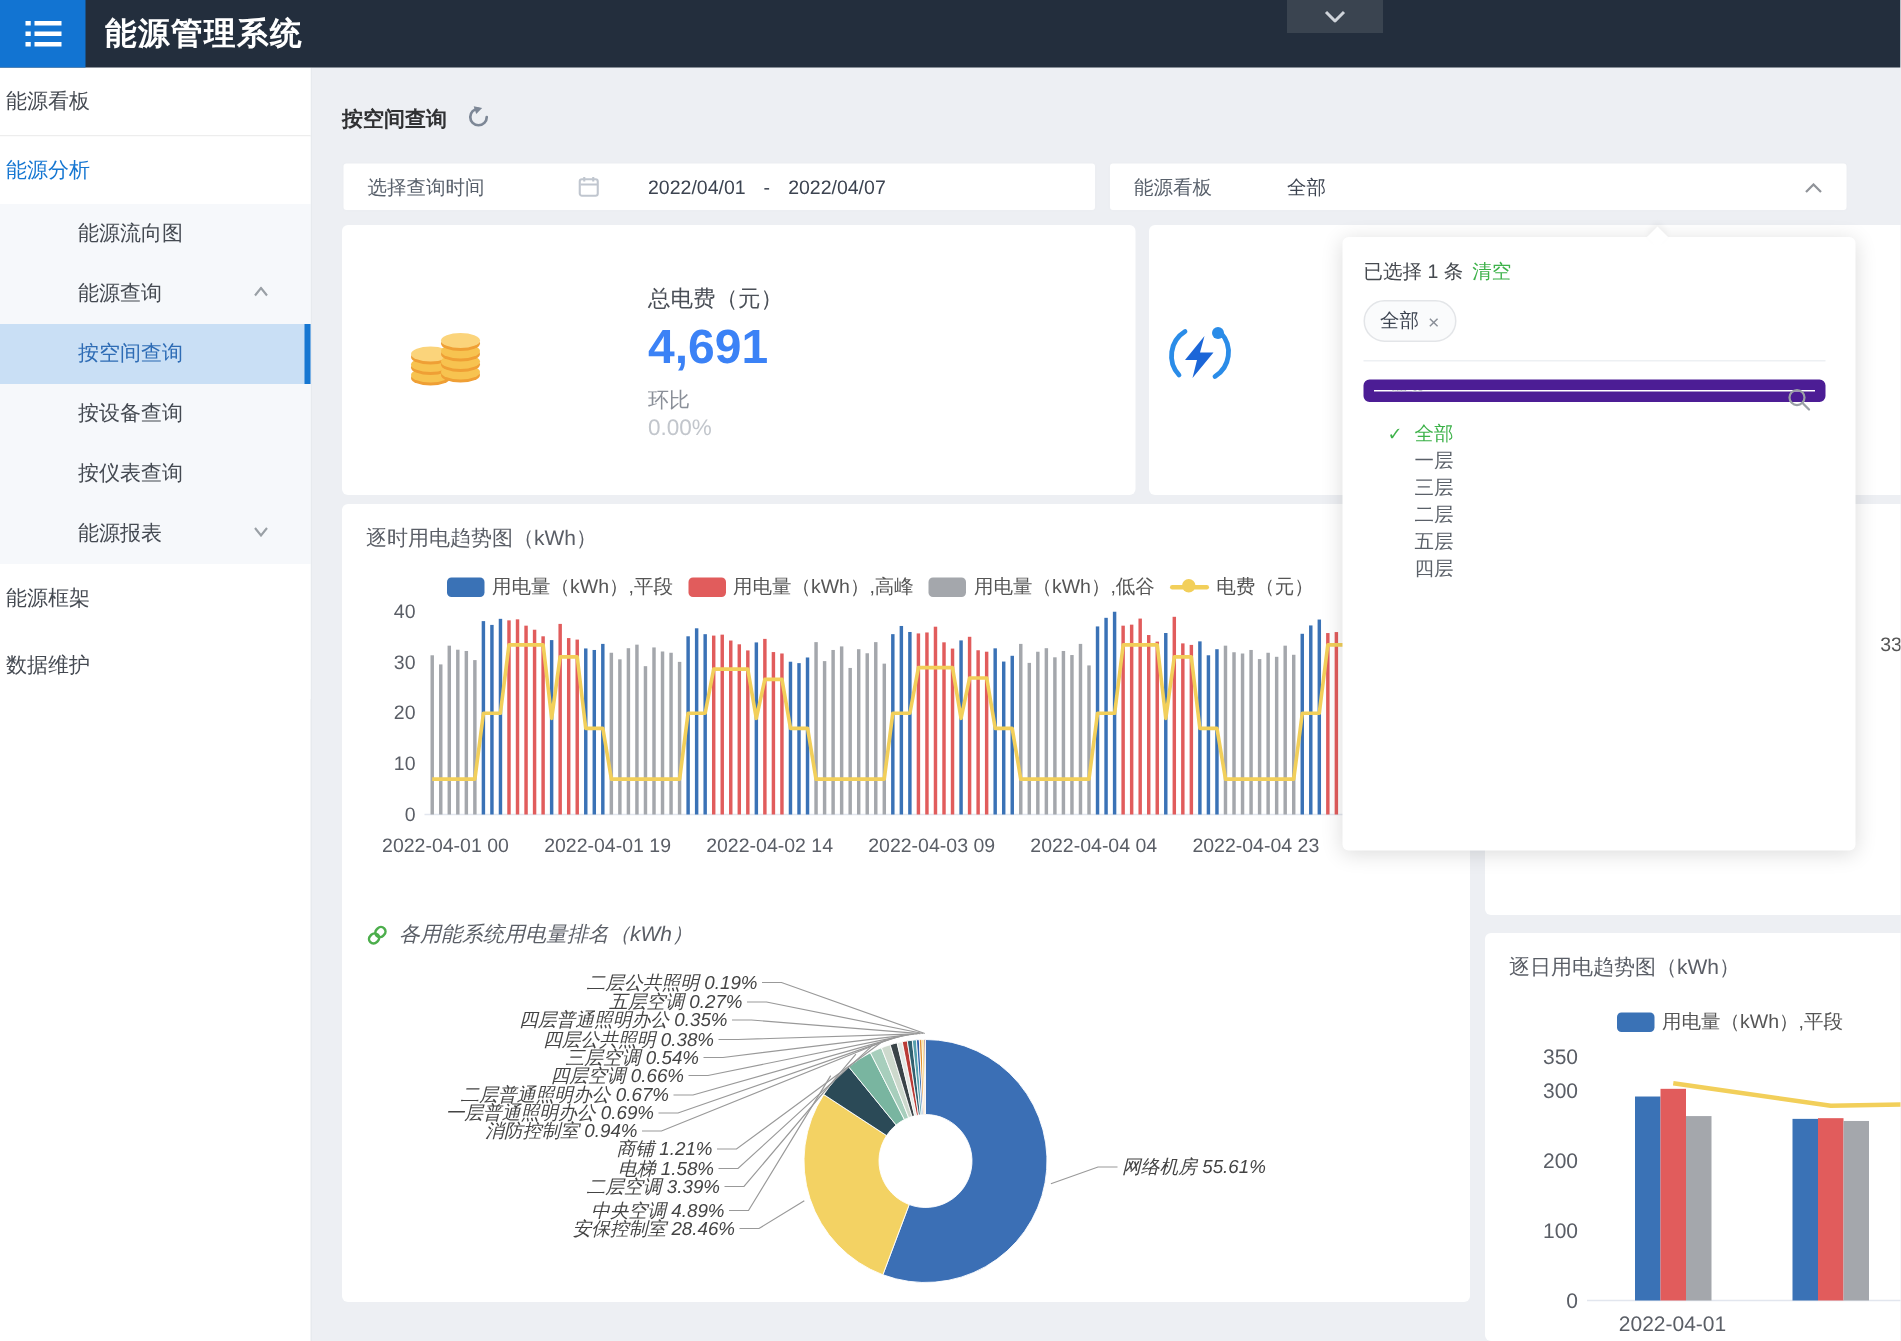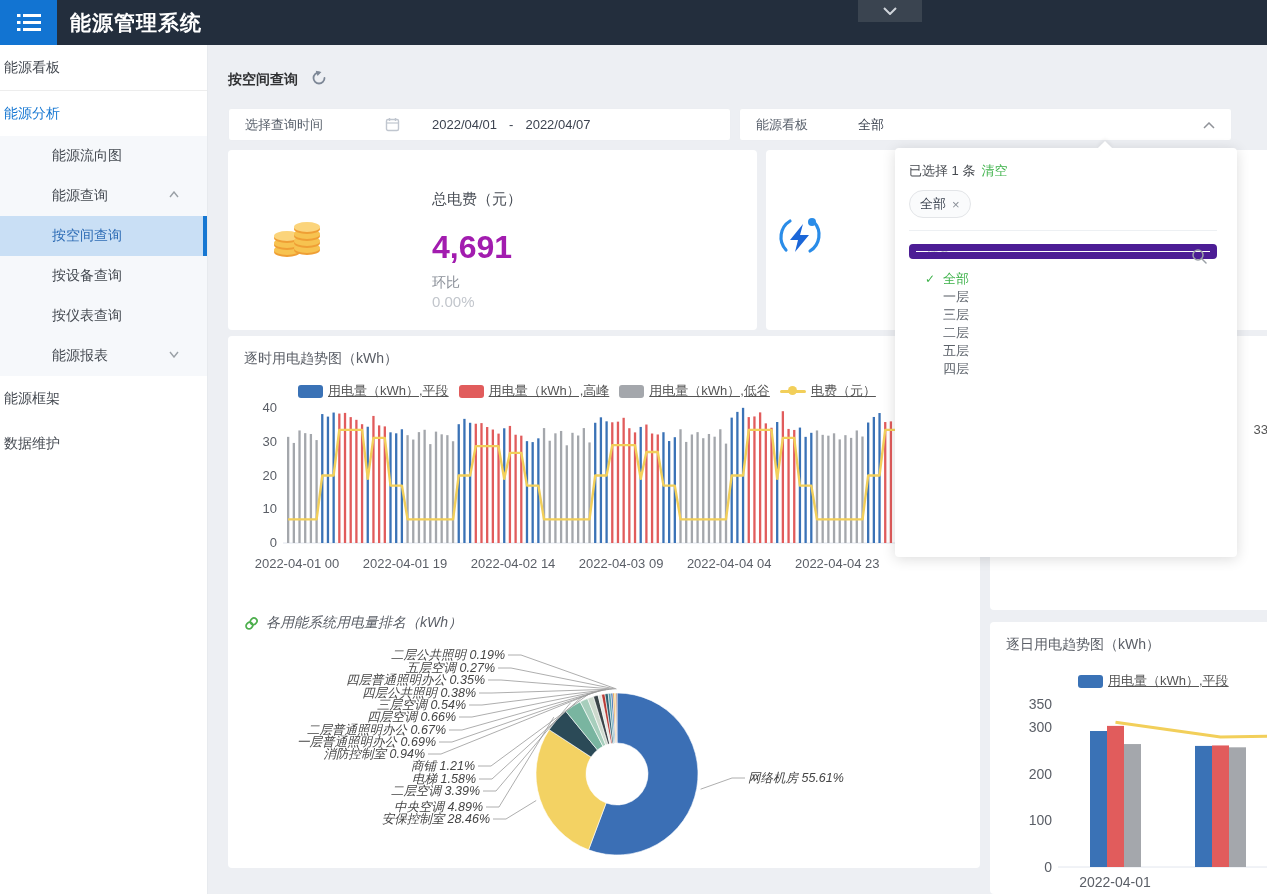--- a/index.html
+++ b/index.html
@@ -39,33 +39,33 @@
   
   .card { background:#fff; border-radius:4px; }
   #stat-card-1 { left:228px; top:150px; width:529px; height:180px;padding-left:16px; }
   #stat-card-2 { left:766px; top:150px; width:529px; height:180px; }
   #hourly-card { left:228px; top:336px; width:752px; height:274px; }
   #row2-right-card { left:990px; top:336px; width:310px; height:274px; }
   #pie-card { left:228px; top:600px; width:752px; height:268px;font-style:italic; }
   #daily-card { left:990px; top:622px; width:420px; height:272px; }
 
   .stat-title { font-size:15px; color:#4a4f57; }
-  .stat-value { font-size:32px; font-weight:bold; color:#a21caf; margin-top:20px; }
+  .stat-value { font-size:32px; font-weight:bold; color:#3b82f6; margin-top:4px; }
   .stat-sub-label { font-size:14px; color:#8a8f98; margin-top:8px; }
   .stat-sub-value { font-size:15px; color:#c2c6cc; margin-top:1px; }
 
   .chart-title { position:absolute; left:16px; top:14px; font-size:14px; color:#5a5e66; }
-  .legend-row { position:absolute; display:flex; align-items:center; gap:10px; font-size:13px; color:#555;text-decoration:underline; }
+  .legend-row { position:absolute; display:flex; align-items:center; gap:10px; font-size:13px; color:#555; }
   .legend-item { display:flex; align-items:center; gap:5px; white-space:nowrap; }
   .legend-swatch { width:25px; height:13px; border-radius:3px; display:inline-block; }
   .legend-line { position:relative; width:26px; height:3px; border-radius:2px; display:inline-block; }
   .legend-line i { position:absolute; left:8px; top:-3.5px; width:9px; height:9px; border-radius:50%; background:inherit; }
 
   
-  #floor-dropdown { left:895px; top:148px; width:342px; height:409px; background:#fff; border-radius:4px; box-shadow:0 2px 14px rgba(0,0,0,.14); z-index:50; padding:14px 20px 0 14px; }
+  #floor-dropdown { left:895px; top:158px; width:342px; height:409px; background:#fff; border-radius:4px; box-shadow:0 2px 14px rgba(0,0,0,.14); z-index:50; padding:14px 20px 0 14px; }
   #dd-arrow { position:absolute; left:205px; top:-5px; width:10px; height:10px; background:#fff; transform:rotate(45deg); box-shadow:-2px -2px 4px rgba(0,0,0,.05); }
   #dd-summary { font-size:13px; color:#45494f; }
   #dd-clear { color:#3eb24a; cursor:pointer; margin-left:6px; }
   #dd-tag { display:inline-flex; align-items:center; gap:6px; margin-top:10px; padding:4px 10px; border:1px solid #e3e5e8; background:#fafbfc; border-radius:14px; font-size:13px; color:#3c4350; cursor:default; }
   #dd-tag .x { color:#8a8f98; cursor:pointer; font-size:13px; }
   #dd-divider { height:1px; background:#edf0f3; margin-top:12px; }
   #dd-search { position:relative; margin-top:11px; }
   #dd-search input { width:100%; height:15px; border:7px solid #4c1d95; border-radius:4px; padding:0 34px 0 10px; font-size:13px; color:#333; outline:none; font-family:Liberation Sans, sans-serif; }
   #dd-search input::placeholder { color:#c0c4cc; }
   #dd-search .mag { position:absolute; right:10px; top:6px; }

